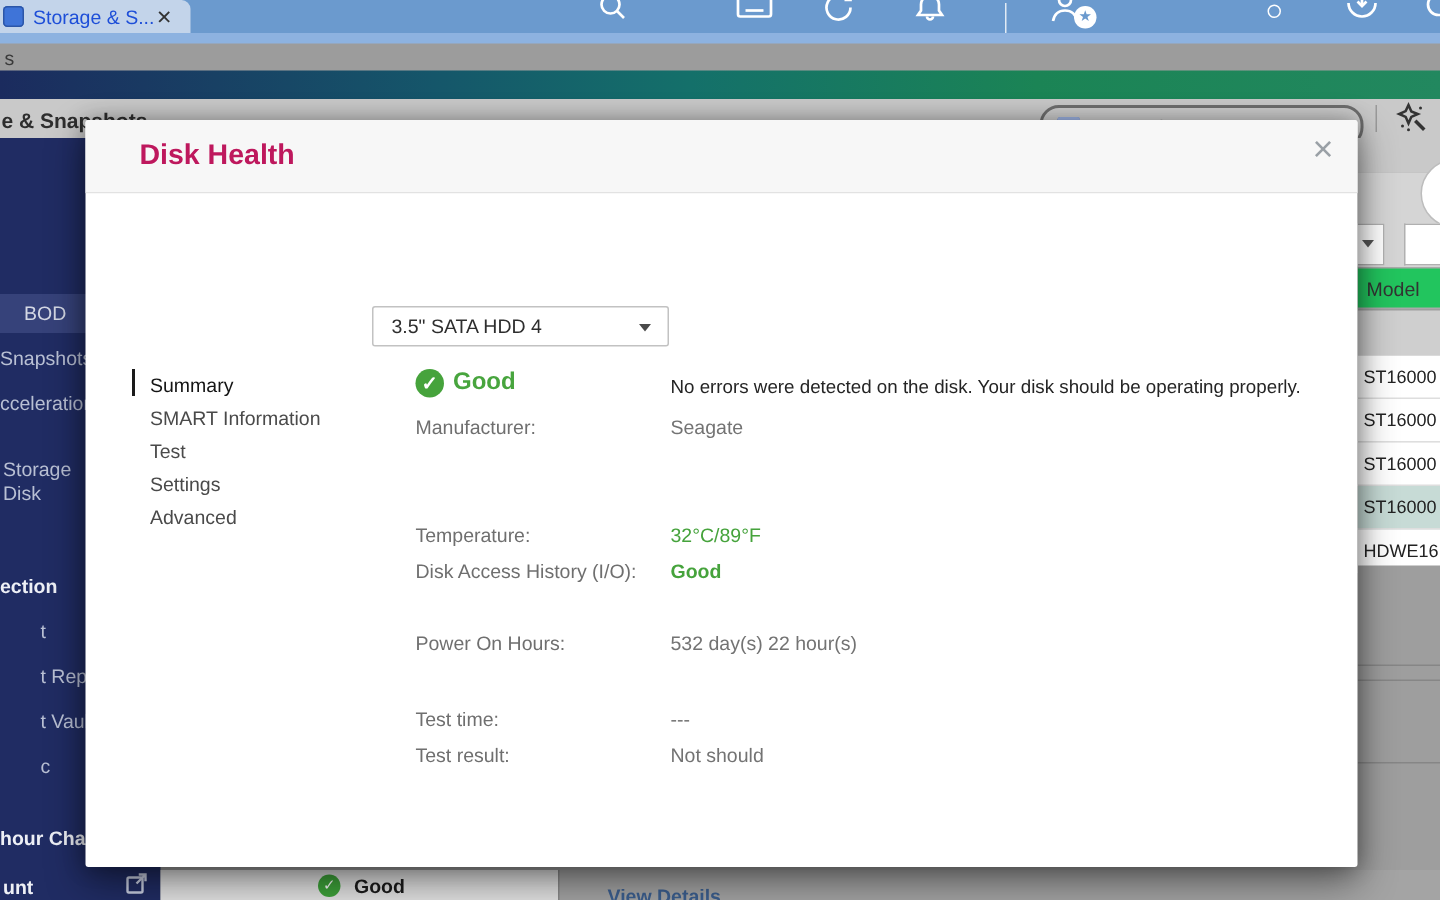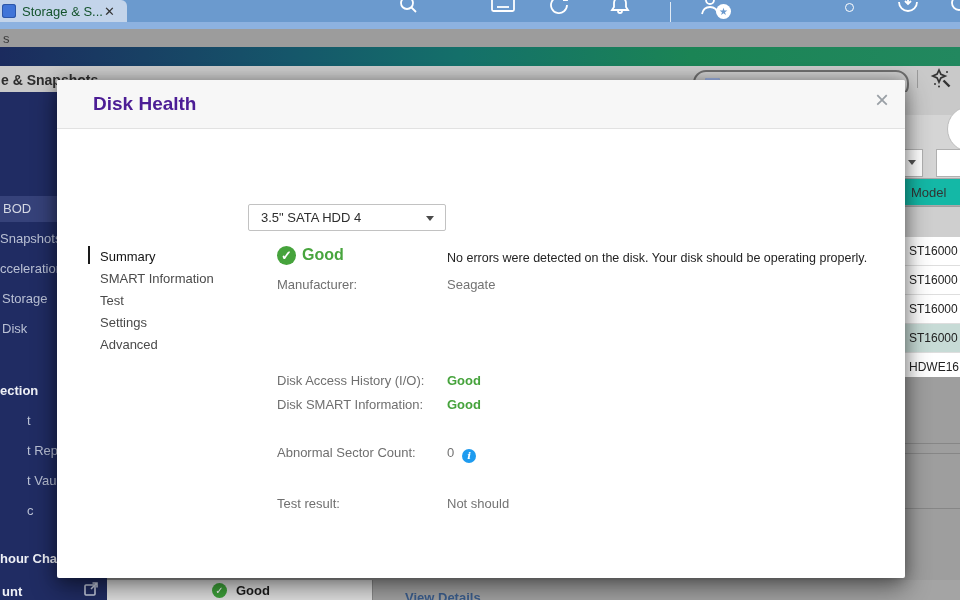--- a/index.html
+++ b/index.html
@@ -5,21 +5,21 @@
   html,body{margin:0;padding:0}
   body{width:960px;height:600px;overflow:hidden;position:relative;
        font-family:"Liberation Sans",sans-serif;background:#9e9e9e;}
   .abs{position:absolute;}
   svg{display:block;overflow:visible}
   
   .taskbar{left:0;top:0;width:960px;height:22px;background:#6b9ace;overflow:hidden;z-index:3}
   .taskbar-edge{left:0;top:22px;width:960px;height:7px;background:#8db2e0;z-index:3}
   .tab{left:0;top:0;width:127px;height:22px;background:#c3d4ea;border-radius:0 6px 0 0;display:flex;align-items:center;}
   .tab-icon{width:14px;height:14px;border-radius:3px;background:#3f74d8;margin-left:2px;flex:none;box-shadow:inset 0 0 0 1px #2c56a8}
-  .tab-label{font-size:13px;color:#14532d;margin-left:6px;white-space:nowrap;overflow:hidden;width:80px}
+  .tab-label{font-size:13px;color:#1d4ed8;margin-left:6px;white-space:nowrap;overflow:hidden;width:80px}
   .tab-close{font-size:13px;color:#333;margin-left:2px;cursor:default}
   
   .menustrip{left:0;top:29px;width:960px;height:18px;background:#9c9c9c;z-index:2}
   .menustrip span{position:absolute;left:3px;top:2px;font-size:13px;color:#3a3a3a}
   .gradientbar{left:0;top:47px;width:960px;height:19px;z-index:2;
      background:linear-gradient(90deg,#1b2b5e 0%,#15566a 30%,#14706a 48%,#1b8455 72%,#22885f 100%);}
   .toolbar{left:0;top:66px;width:960px;height:26px;background:#c9c9c9;z-index:2}
   .win-title{position:absolute;left:1px;top:6px;font-size:14px;font-weight:bold;color:#2e2e2e;white-space:nowrap}
   .ext-btn{position:absolute;left:693px;top:4px;width:212px;height:24px;border:2px solid #6f6f6f;border-radius:13px;
      display:flex;align-items:center;background:#cdcdcd}
@@ -34,40 +34,40 @@
   .side-item.sel{color:#d4d8e4}
   .side-item.head{color:#eef0f6;font-weight:bold}
   
   .rightpanel{left:905px;top:92px;width:55px;height:488px;z-index:2;background:#9e9e9e;overflow:hidden}
   .rp-seg1{position:absolute;left:0;top:0;width:55px;height:23px;background:#c9c9c9}
   .rp-seg2{position:absolute;left:0;top:23px;width:55px;height:63px;background:#d5d5d5}
   .rp-circle{position:absolute;left:42px;top:14px;width:44px;height:44px;border-radius:50%;background:#fff;border:1px solid #bdbdbd}
   .rp-dd{position:absolute;left:-16px;top:57px;width:32px;height:26px;background:#fff;border:1px solid #b0b0b0}
   .rp-dd .arr{position:absolute;right:6px;top:10px;width:0;height:0;border-left:4px solid transparent;border-right:4px solid transparent;border-top:5px solid #555}
   .rp-dd2{position:absolute;left:31px;top:57px;width:24px;height:26px;background:#fff;border:1px solid #b0b0b0;border-right:none}
-  .rp-header{position:absolute;left:0;top:86px;width:55px;height:28px;background:#14b8a6;border-top:1px solid #a9a9a9;border-bottom:1px solid #a9a9a9;
+  .rp-header{position:absolute;left:0;top:86px;width:55px;height:28px;background:#22c55e;border-top:1px solid #a9a9a9;border-bottom:1px solid #a9a9a9;
      font-size:13px;color:#333;line-height:28px;padding-left:6px;box-sizing:border-box}
   .rp-group{position:absolute;left:0;top:115px;width:55px;height:30px;background:#cfcfcf}
   .rp-rows{position:absolute;left:0;top:145px;width:55px}
   .rp-row{height:28px;background:#fff;border-bottom:1px solid #dedede;font-size:12px;color:#222;line-height:28px;padding-left:4px;white-space:nowrap;overflow:hidden}
   .rp-row.hl{background:#c7dbd6}
   .rp-below{position:absolute;left:0;top:285px;width:55px;height:203px;background:#9e9e9e}
   .rp-line{position:absolute;left:0;width:55px;height:0;border-top:1px solid #868686}
   
   .bottom-left{left:107px;top:580px;width:265px;height:20px;background:#e3e3e3;z-index:2}
   .bottom-right{left:372px;top:580px;width:588px;height:20px;background:#a4a4a4;z-index:2;border-left:1px solid #8b8b8b}
   .good-check{position:absolute;left:212px;top:583px;width:15px;height:15px;border-radius:50%;background:#3ea33a;color:#fff;
      font-size:10px;line-height:15px;text-align:center;z-index:2}
   .good-label{position:absolute;left:236px;top:583px;font-size:13px;font-weight:bold;color:#1c1c1c;z-index:2}
   .view-details{position:absolute;left:405px;top:590px;font-size:13px;font-weight:bold;color:#3c5f8f;z-index:2}
   
   .modal{left:57px;top:80px;width:848px;height:498px;background:#fff;z-index:10;border-radius:2px;
      box-shadow:0 10px 26px rgba(0,0,0,.45), 0 0 14px rgba(0,0,0,.28);}
   .modal-header{position:absolute;left:0;top:0;width:848px;height:48px;background:#f7f7f7;border-bottom:1px solid #e2e2e2;border-radius:2px 2px 0 0}
-  .modal-title{position:absolute;left:36px;top:13px;font-size:19px;font-weight:bold;color:#4c1d95}
+  .modal-title{position:absolute;left:36px;top:13px;font-size:19px;font-weight:bold;color:#be185d}
   .modal-close{position:absolute;right:16px;top:6px;font-size:24px;font-weight:normal;color:#9aa0a6;cursor:default;line-height:28px}
   .modal-desc{position:absolute;left:36px;top:84px;font-size:13px;color:#242424}
   .select{position:absolute;top:124px;height:27px;background:#fff;border:1px solid #c2c2c2;border-radius:2px;box-sizing:border-box;
      display:flex;align-items:center;font-size:13px;color:#2e2e2e}
   .select .val{margin-left:12px;white-space:nowrap}
   .select .arr{position:absolute;right:11px;top:11px;width:0;height:0;border-left:4px solid transparent;border-right:4px solid transparent;border-top:5px solid #4a4a4a}
   .nav-item{position:absolute;left:43px;font-size:13px;color:#4a4a4a;white-space:nowrap}
   .nav-item.active{color:#141414}
   .nav-bar{position:absolute;left:31px;top:166px;width:2px;height:18px;background:#1a1a1a}
   .status-icon{position:absolute;left:220px;top:166px;width:19px;height:19px;border-radius:50%;background:#46a33c;color:#fff;
@@ -162,24 +162,24 @@
       <line x1="14.5" y1="14.5" x2="20.5" y2="20.5" stroke-width="2.4"></line>
       <circle cx="18" cy="6" r="1" fill="#333" stroke="none"></circle>
       <circle cx="6" cy="18" r="1" fill="#333" stroke="none"></circle>
       <circle cx="10" cy="20.5" r="1" fill="#333" stroke="none"></circle>
     </svg>
   </span>
 </div>
 
 <div class="abs sidebar">
   <div class="side-hl"></div>
-  <span class="side-item sel" style="left:3px;top:109px">BOD</span>
+  <span class="side-item sel" style="left:16px;top:109px">BOD</span>
   <span class="side-item" style="left:0px;top:139px">Snapshots</span>
   <span class="side-item" style="left:0px;top:169px">cceleration</span>
-  <span class="side-item" style="left:2px;top:199px">Storage</span>
+  <span class="side-item" style="left:2px;top:213px">Storage</span>
   <span class="side-item" style="left:2px;top:229px">Disk</span>
   <span class="side-item head" style="left:0px;top:291px">ection</span>
   <span class="side-item" style="left:27px;top:321px">t</span>
   <span class="side-item" style="left:27px;top:351px">t Replica</span>
   <span class="side-item" style="left:27px;top:381px">t Vault</span>
   <span class="side-item" style="left:27px;top:411px">c</span>
   <span class="side-item head" style="left:0px;top:459px">hour Chan</span>
   <span class="side-item head" style="left:2px;top:492px">unt</span>
   <span class="extlink-icon" style="top:489px">
     <svg width="16" height="16" viewBox="0 0 16 16" fill="none" stroke="#c9cfe2" stroke-width="1.6">
@@ -237,25 +237,28 @@
   <span class="nav-item" style="top:235px">Settings</span>
   <span class="nav-item" style="top:257px">Advanced</span>
 
   <span class="status-icon">✓</span>
   <span class="status-label">Good</span>
   <span class="status-note">No errors were detected on the disk. Your disk should be operating properly.</span>
 
   <div class="frow" style="top:197px">
     <span class="lbl">Manufacturer:</span><span class="val">Seagate</span>
   </div>
+  <div class="frow" style="top:269px">
+    <span class="lbl">Temperature:</span><span class="val greenlight">32°C/89°F</span>
+  </div>
   <div class="frow" style="top:293px">
     <span class="lbl">Disk Access History (I/O):</span><span class="val green">Good</span>
   </div>
-  <div class="frow" style="top:317px">
-    <span class="lbl">Disk SMART Information:</span><span class="val green">Good</span>
-  </div>
-  <div class="frow" style="top:365px">
-    <span class="lbl">Abnormal Sector Count:</span><span class="val">0</span><span class="info-icon">i</span>
+  <div class="frow" style="top:341px">
+    <span class="lbl">Power On Hours:</span><span class="val">532 day(s) 22 hour(s)</span>
+  </div>
+  <div class="frow" style="top:392px">
+    <span class="lbl">Test time:</span><span class="val">---</span>
   </div>
   <div class="frow" style="top:416px">
     <span class="lbl">Test result:</span><span class="val">Not should</span>
   </div>
 </div>
 
 </body></html>

